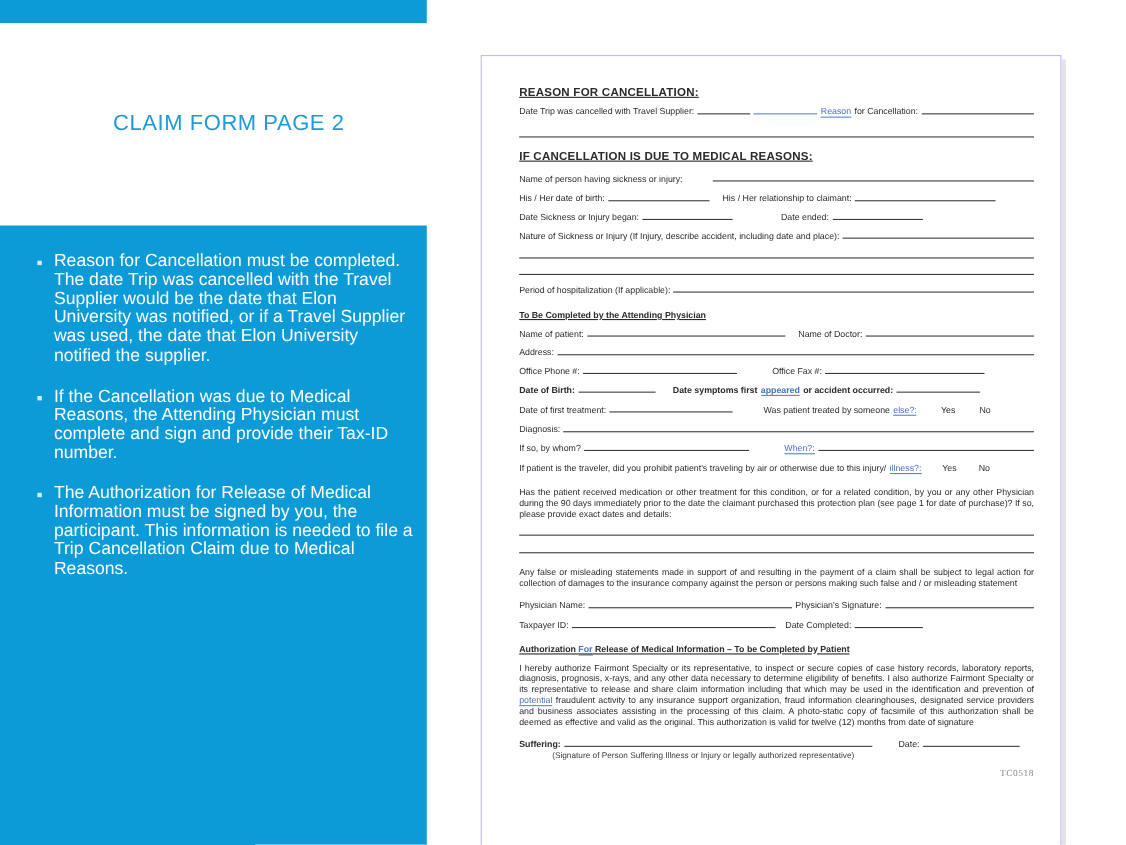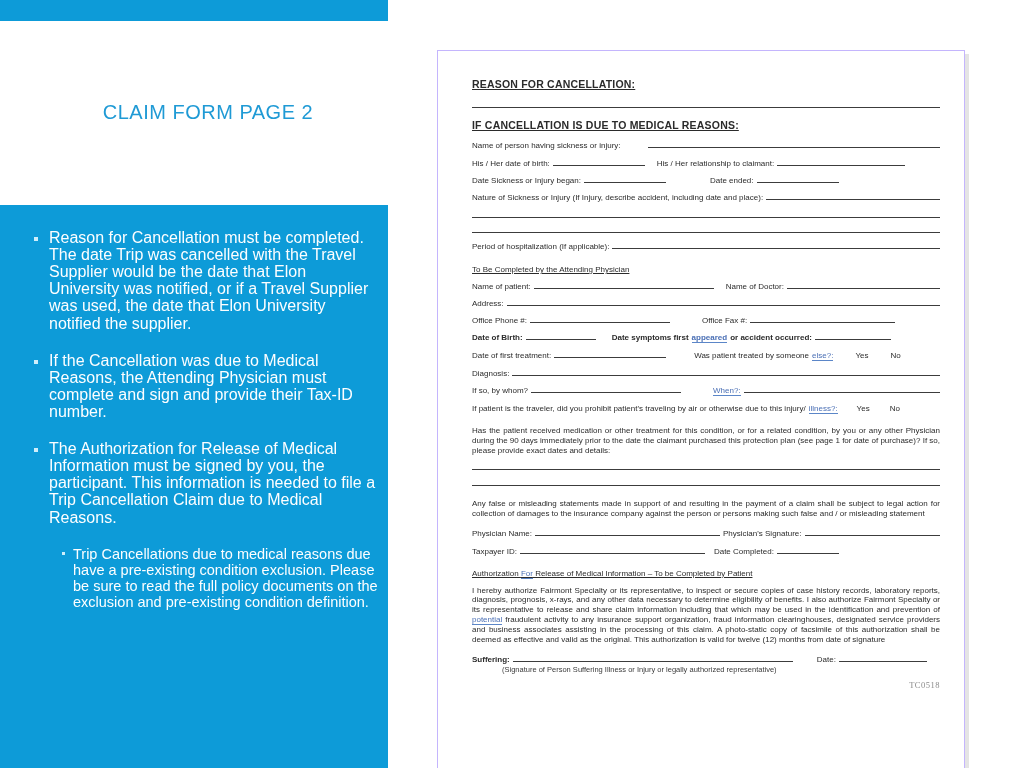--- a/index.html
+++ b/index.html
@@ -19,21 +19,21 @@
   li.b::before{content:"";position:absolute;left:2px;top:8px;width:4px;height:4px;background:#cfeefb;}
   li.sb{position:relative;margin:2px 0 0 28px;padding-left:13px;font-size:14.5px;line-height:1.12;}
   li.sb::before{content:"";position:absolute;left:2px;top:6px;width:3px;height:3px;background:#cfeefb;}
   
   .doc{
     position:absolute;left:437px;top:50px;width:528px;height:766px;box-sizing:border-box;
     background:#ffffff;border:1px solid #c4b5fd;box-shadow:4px 4px 0 0 #e4e4e4;
     padding:27px 24px 0 34px;font-size:8px;color:#2b2b2b;
   }
   .h1{font-weight:bold;font-size:10.5px;text-decoration:underline;letter-spacing:.2px;}
-  .h2{font-weight:normal;font-size:8px;text-decoration:underline;}
+  .h2{font-weight:bold;font-size:8px;text-decoration:underline;}
   .frow{display:flex;align-items:baseline;white-space:pre;min-width:0;}
   .frow > *{margin-right:3px;flex:0 1 auto;}
   .frow > *:last-child{margin-right:0;}
   .lbl{flex:0 0 auto;}
   .bold{font-weight:bold;}
   .blank{display:inline-block;height:2px;border-bottom:1px solid #3c3c3c;flex-shrink:1;}
   .bblank{border-bottom-color:#5b86c8;}
   .fillb{flex:1 1 30px;min-width:10px;}
   .gapx{display:inline-block;height:1px;flex-shrink:1;}
   .mark{color:#4a6fb5;border-bottom:1px solid #5b86c8;flex:0 0 auto;}
@@ -47,27 +47,27 @@
 
 <div class="topbar"></div>
 
 <div class="slide-title">CLAIM FORM PAGE 2</div>
 
 <div class="panel">
   <ul>
       <li class="b">Reason for Cancellation must be completed.  The date Trip was cancelled with the Travel Supplier would be the date that Elon University was notified, or if a Travel Supplier was used, the date that Elon University notified the supplier.</li>
       <li class="b">If the Cancellation was due to Medical Reasons, the Attending Physician must complete and sign and provide their Tax-ID number.</li>
       <li class="b">The Authorization for Release of Medical Information must be signed by you, the participant.  This information is needed to file a Trip Cancellation Claim due to Medical Reasons.</li>
-      <li class="sb">Trip Cancellations due to medical reasons due have a pre-existing condition exclusion.  Please be sure to read the full policy documents on the exclusion and pre-existing condition definition.</li>
     </ul>
 </div>
 
 <div class="doc">
   <div>
       <div class="h1" style="margin-top: 0px;">REASON FOR CANCELLATION:</div>
+      <div class="frow" style="margin-top: 7px;"><span class="lbl">Date Trip was cancelled with Travel Supplier:</span><span class="blank" style="width: 48px;"></span><span class="blank bblank" style="width: 58px;"></span><span class="mark">Reason</span><span class="lbl">for Cancellation:</span><span class="blank fillb"></span></div>
       <div class="rulex" style="margin-top: 17px;"></div>
       <div class="h1" style="margin-top: 11px;">IF CANCELLATION IS DUE TO MEDICAL REASONS:</div>
       <div class="frow" style="margin-top: 10px; gap: 24px;"><span class="lbl">Name of person having sickness or injury:</span><span class="blank fillb"></span></div>
       <div class="frow" style="margin-top: 9px;"><span class="lbl">His / Her date of birth:</span><span class="blank" style="width: 92px;"></span><span class="gapx" style="width: 6px;"></span><span class="lbl">His / Her relationship to claimant:</span><span class="blank" style="width: 128px;"></span></div>
       <div class="frow" style="margin-top: 8px; text-align: center;"><span class="lbl">Date Sickness or Injury began:</span><span class="blank" style="width: 82px;"></span><span class="gapx" style="width: 38px;"></span><span class="lbl">Date ended:</span><span class="blank" style="width: 82px;"></span></div>
       <div class="frow" style="margin-top: 8px;"><span class="lbl">Nature of Sickness or Injury (If Injury, describe accident, including date and place):</span><span class="blank fillb"></span></div>
       <div class="rulex" style="margin-top: 15px;"></div>
       <div class="rulex" style="margin-top: 14px;"></div>
       <div class="frow" style="margin-top: 9px; justify-content: center;"><span class="lbl">Period of hospitalization (If applicable):</span><span class="blank fillb"></span></div>
       <div class="h2" style="margin-top: 14px;">To Be Completed by the Attending Physician</div>

